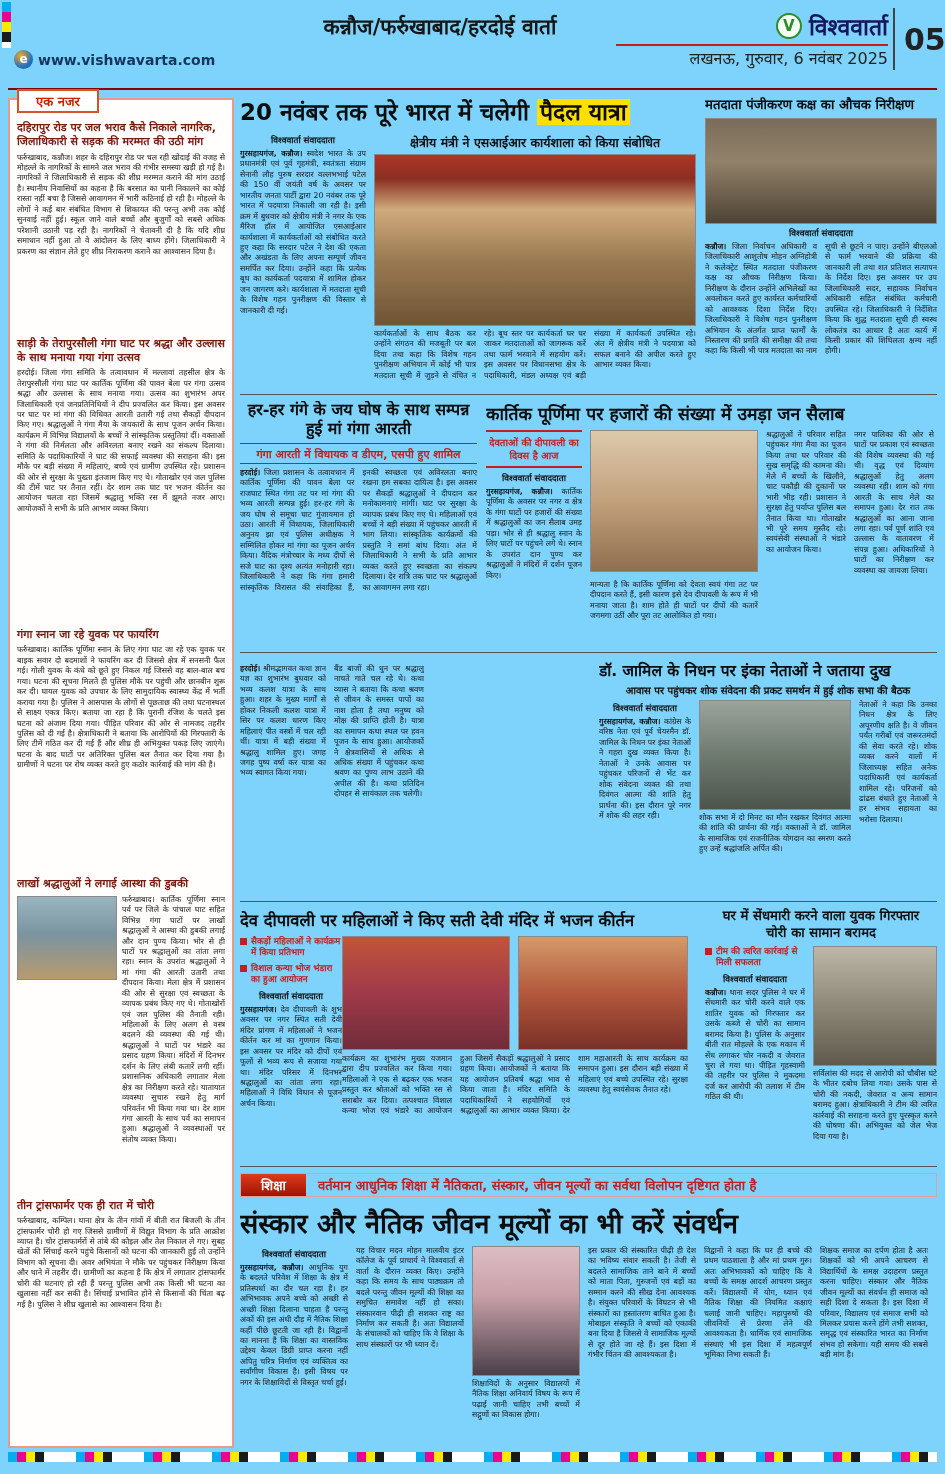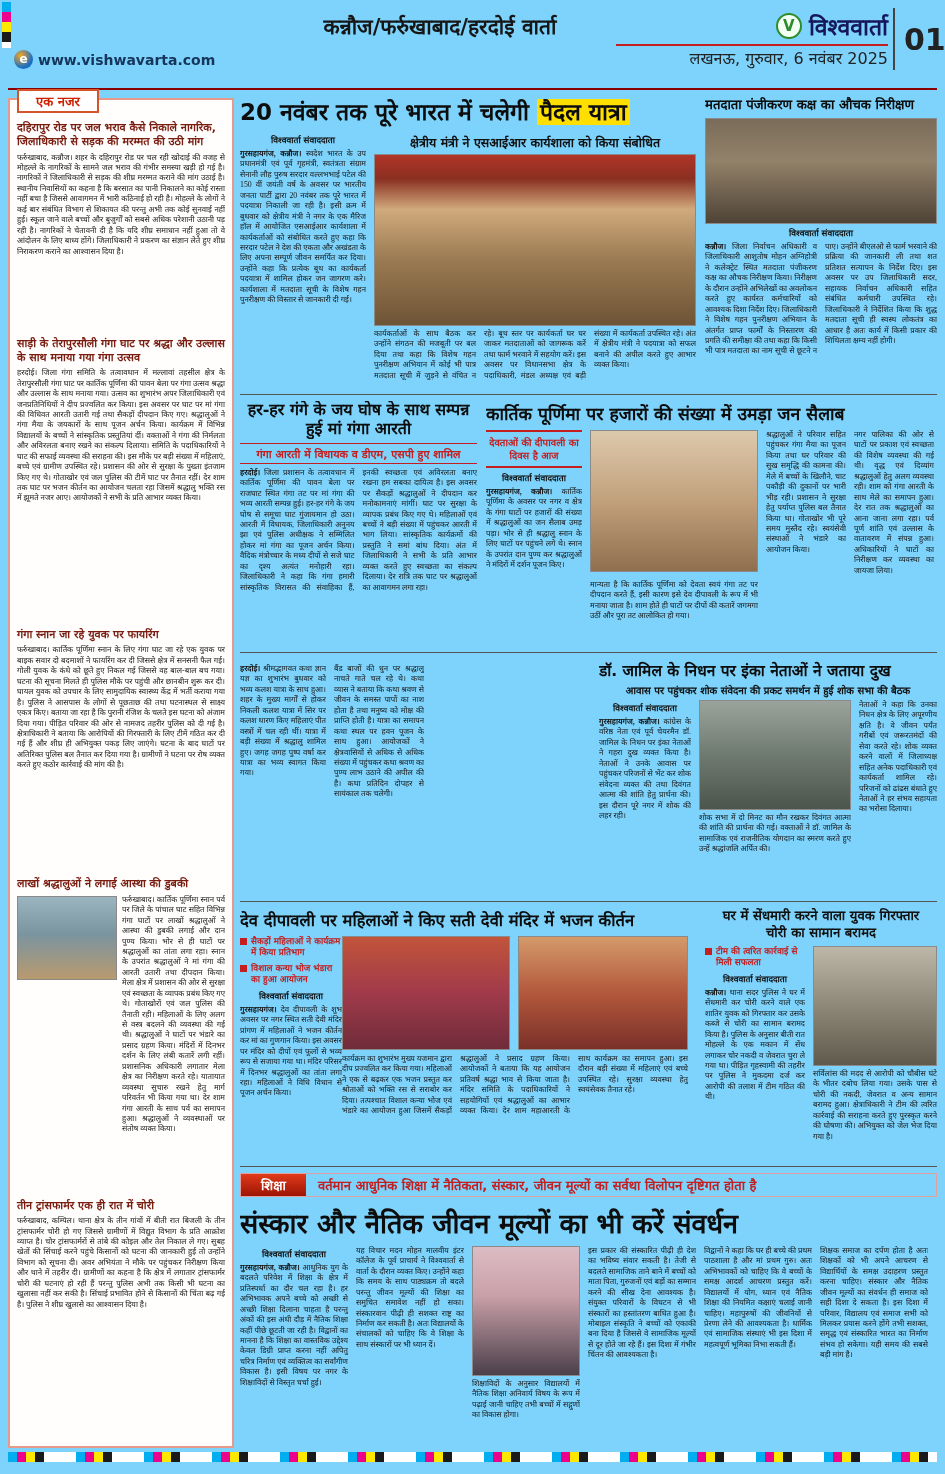--- a/index.html
+++ b/index.html
@@ -32,21 +32,21 @@
 
   
   .sidebar { width:226px; height:1350px; border:2px solid var(--border_pink); padding:2px 7px 6px; background:#fffefc; }
   .sidebar-tab { width:82px; margin-top:-13px; background:#fff; border:2px solid #d4552a; color:#cc2200;
                  font-weight:bold; font-size:13px; text-align:center; padding:1px 4px; }
   .sb-head { color:var(--maroon); font-size:11px; line-height:1.3; font-weight:bold; margin:8px 0 3px; }
   .sb-body { color:#141414; }
   .sb-photo { width:100px; height:84px; float:left; margin:1px 5px 2px 0; }
 
   
-  .body-sm { font-size:7.8px; line-height:1.34; text-align:justify; overflow:hidden; color:#161616;font-family:Liberation Serif, serif; }
+  .body-sm { font-size:7.8px; line-height:1.34; text-align:justify; overflow:hidden; color:#161616; }
   .loc { font-weight:bold; }
   .byline { font-size:8.6px; font-weight:bold; text-align:center; margin:2px 0 3px; }
   .photo { border:1px solid #8a8a8a; }
   .hl { background:var(--highlight_yellow); padding:0 3px; }
   .a-head { font-weight:bold; color:#0d0d0d; overflow:hidden; }
   .subhead-dark { font-weight:bold; font-size:12.5px; text-align:center; margin:2px 0 3px; }
   .subhead-red { color:var(--accent_red); font-weight:bold; font-size:11px; text-align:center; padding:2px 0; }
   .red-rule { border-top:1.5px solid var(--accent_red); }
   .label-box { border-top:2px solid var(--accent_red); border-bottom:2px solid var(--accent_red);
                color:var(--accent_red); font-weight:bold; font-size:9.8px; text-align:center; padding:4px 1px; margin-bottom:4px; }
@@ -94,21 +94,21 @@
   <div class="abs masthead" style="left:616px;top:10px">
     <div class="mast-row">
       <span class="mast-logo">V</span>
       <span class="mast-name">विश्ववार्ता</span>
     </div>
     <div class="mast-rule"></div>
     <div class="mast-date">लखनऊ, गुरुवार, 6 नवंबर 2025</div>
   </div>
 
   <div class="abs pageno-box" style="left:893px;top:8px">
-    <span class="pageno">01</span>
+    <span class="pageno">05</span>
   </div>
 
   <div class="abs header-rule" style="left:8px;top:88px"></div>
 
   <aside class="abs sidebar" style="left:8px;top:98px">
     <div class="sidebar-tab">एक नजर</div>
 
     <div>
       <h3 class="sb-head">दहिरापुर रोड पर जल भराव कैसे निकाले नागरिक, जिलाधिकारी से सड़क की मरम्मत की उठी मांग</h3>
       <p class="body-sm sb-body" style="height:176px">फर्रुखाबाद, कन्नौज। शहर के दहिरापुर रोड पर चल रही खोदाई की वजह से मोहल्ले के नागरिकों के सामने जल भराव की गंभीर समस्या खड़ी हो गई है। नागरिकों ने जिलाधिकारी से सड़क की शीघ्र मरम्मत कराने की मांग उठाई है। स्थानीय निवासियों का कहना है कि बरसात का पानी निकालने का कोई रास्ता नहीं बचा है जिससे आवागमन में भारी कठिनाई हो रही है। मोहल्ले के लोगों ने कई बार संबंधित विभाग से शिकायत की परन्तु अभी तक कोई सुनवाई नहीं हुई। स्कूल जाने वाले बच्चों और बुजुर्गों को सबसे अधिक परेशानी उठानी पड़ रही है। नागरिकों ने चेतावनी दी है कि यदि शीघ्र समाधान नहीं हुआ तो वे आंदोलन के लिए बाध्य होंगे। जिलाधिकारी ने प्रकरण का संज्ञान लेते हुए शीघ्र निराकरण कराने का आश्वासन दिया है।</p>

